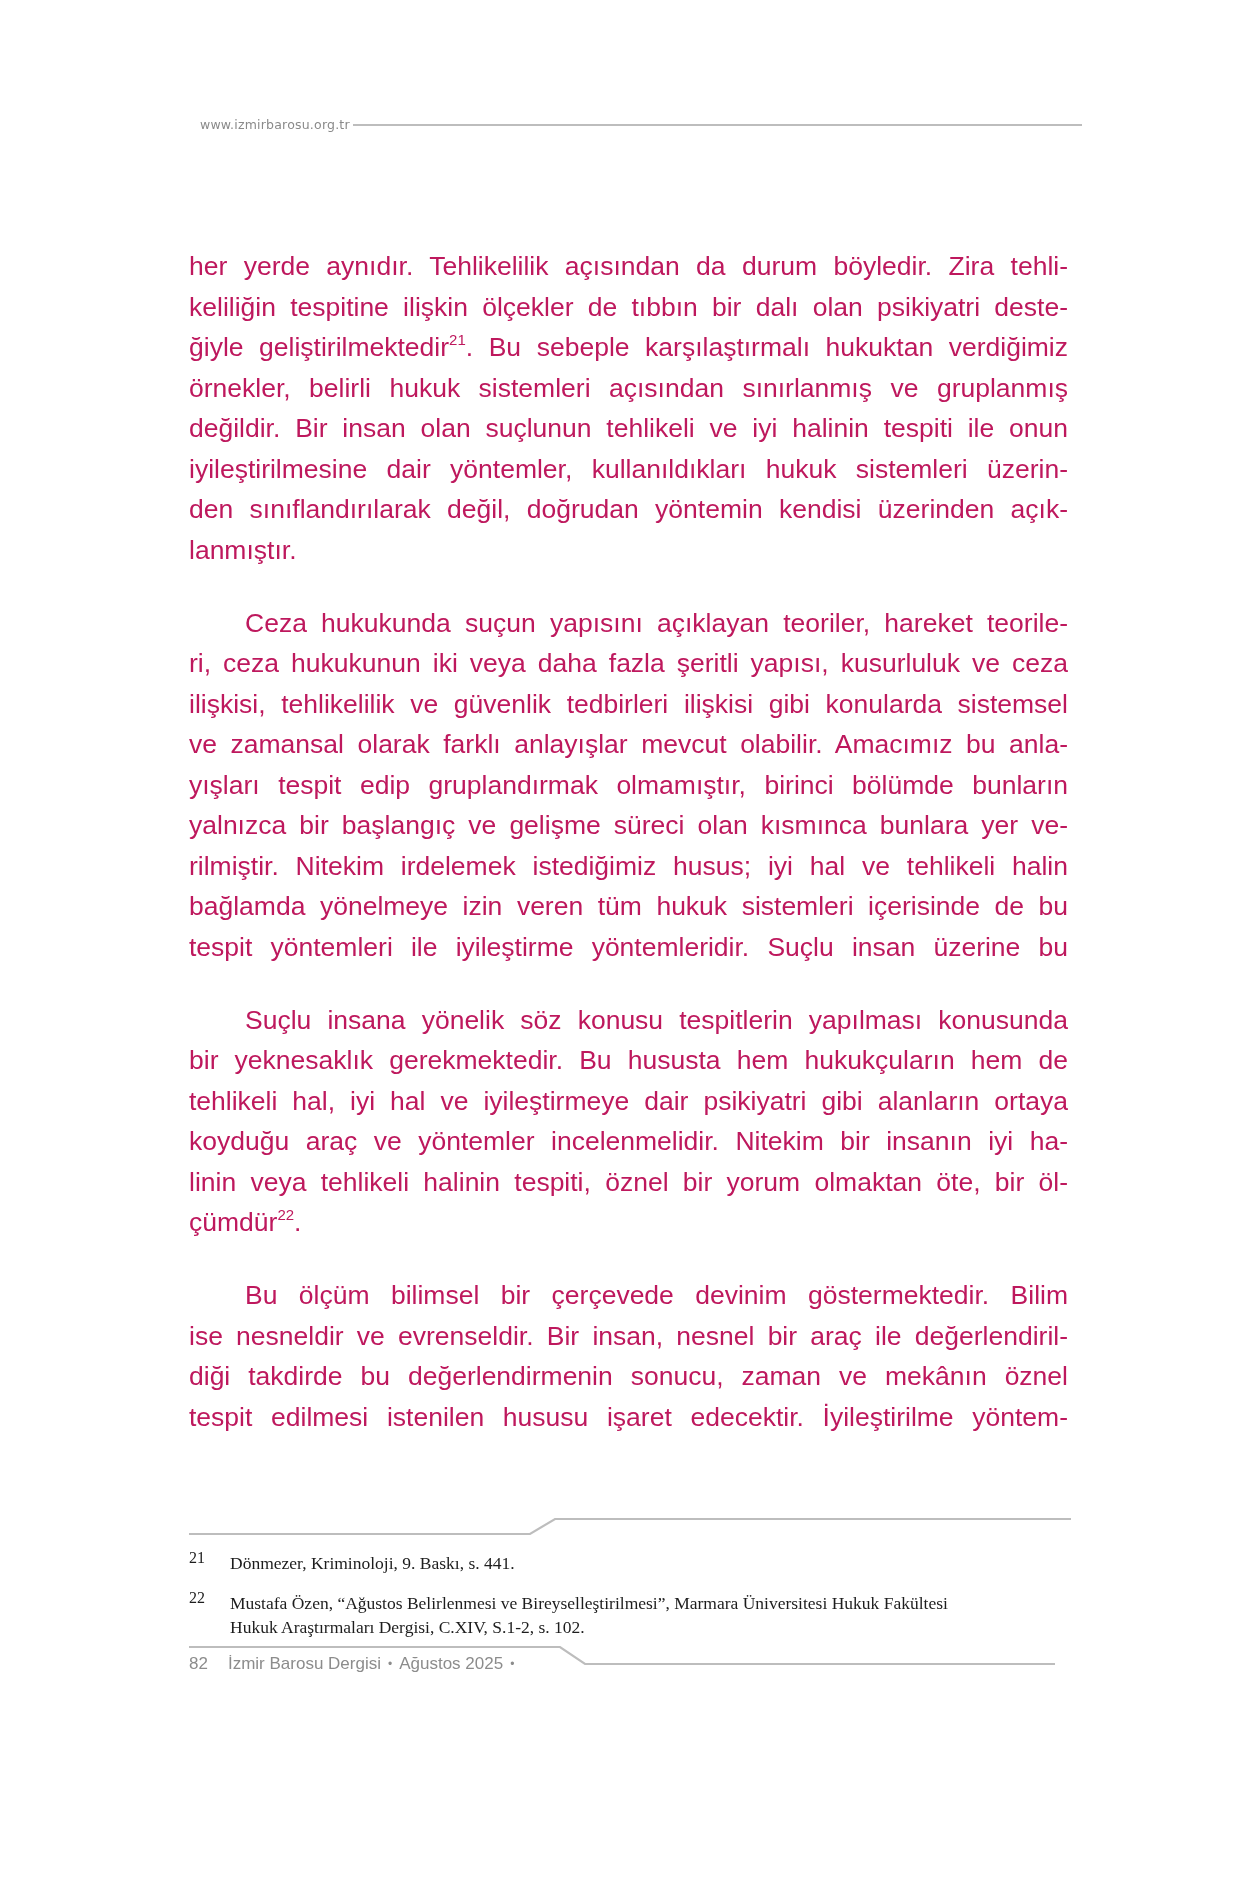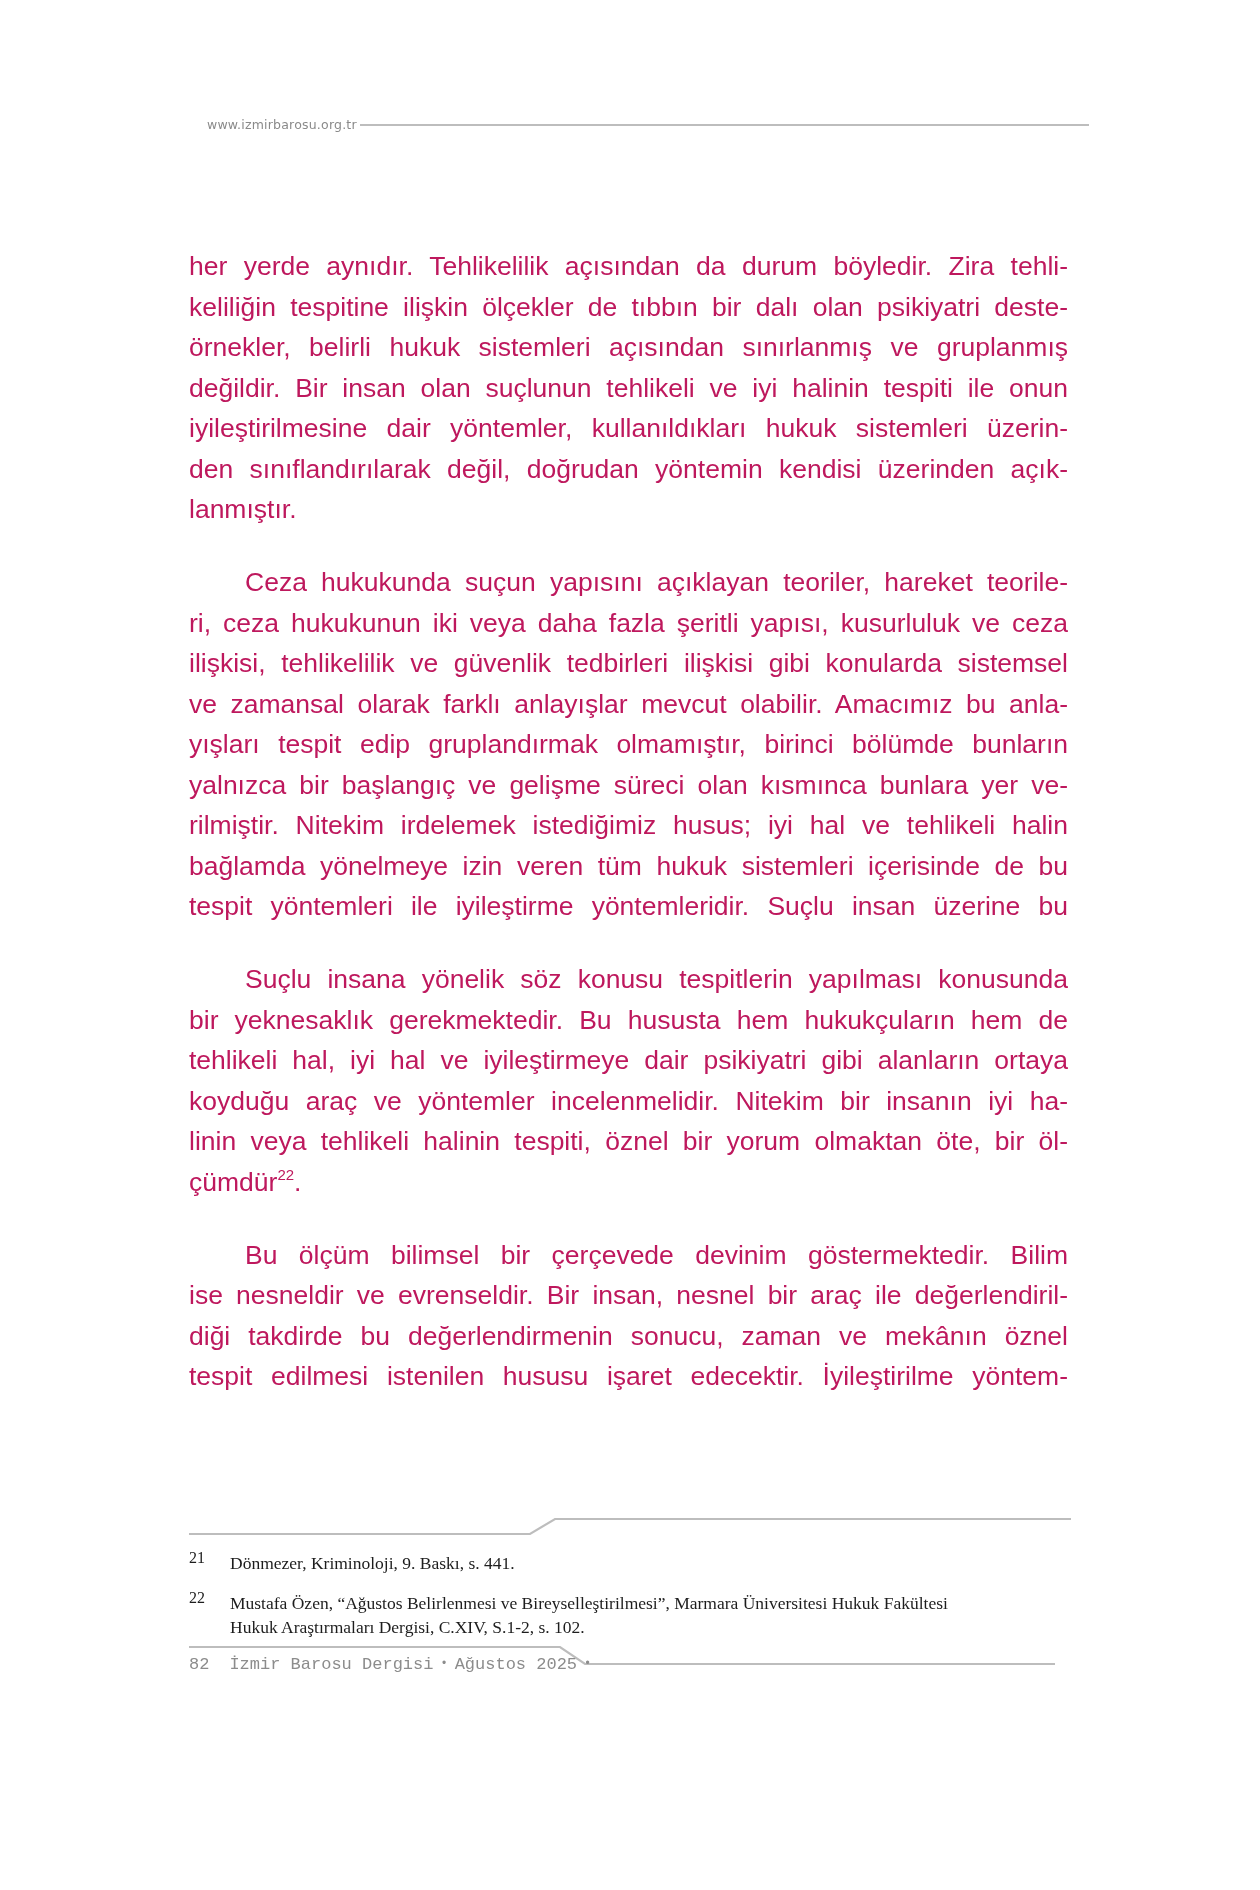--- a/index.html
+++ b/index.html
@@ -1,20 +1,20 @@
 <!DOCTYPE html>
 <html><head>
 <meta charset="utf-8">
 <style>
   html, body { margin: 0; padding: 0; background: #ffffff; }
   body { width: 1260px; height: 1890px; position: relative; overflow: hidden; }
   .page { position: absolute; left: 0; top: 0; width: 1260px; height: 1890px; background: #fff; }
 
   
-  .header { position: absolute; left: 207px; top: 112px; width: 882px; height: 24px; display: flex; align-items: center; text-align: right; }
+  .header { position: absolute; left: 200px; top: 112px; width: 882px; height: 24px; display: flex; align-items: center; text-align: right; }
   .header-url { font-family: "DejaVu Sans", sans-serif; font-size: 12.5px; color: #8a8a8a; letter-spacing: 0.2px; white-space: nowrap; }
   .header-rule { flex: 1; height: 2px; background: #bdbdbd; margin-left: 3px; margin-top: 2px; }
 
   
   .body-text { position: absolute; left: 189px; top: 246px; width: 879px; font-family: Liberation Sans, sans-serif; font-size: 26.5px; line-height: 40.5px; color: #be185d; }
   .para { margin: 0 0 32.5px 0; text-align: justify; text-align-last: left; }
   .para .line { display: block; text-align: justify; text-align-last: justify; white-space: nowrap; }
   .para .line.last { text-align-last: left; }
   .para .line.indent { padding-left: 56px; }
   sup { font-size: 15px; line-height: 0; vertical-align: 11px; }
@@ -23,39 +23,40 @@
   .fn-sep { position: absolute; left: 189px; top: 1514px; width: 882px; height: 24px; }
 
   
   .footnotes { position: absolute; left: 189px; top: 1551px; width: 882px; font-family: "Liberation Serif", serif; font-size: 17.5px; color: #1d1d1d; }
   .fn { position: relative; line-height: 24px; margin-bottom: 16px; padding-left: 22px; }
   .fn-num { position: absolute; left: 0; top: -5px; font-size: 16px; }
   .fn .line { display: block; white-space: nowrap; margin-left: 19px; }
 
   
   .footer-sep { position: absolute; left: 189px; top: 1644px; width: 882px; height: 24px; }
-  .footer { position: absolute; left: 189px; top: 1650px; height: 28px; display: flex; align-items: center; font-family: Liberation Mono, monospace; font-size: 17px; color: #8c8c8c; white-space: nowrap; }
+  .footer { position: absolute; left: 189px; top: 1650px; height: 28px; display: flex; align-items: center; font-family: Liberation Sans, sans-serif; font-size: 17px; color: #8c8c8c; white-space: nowrap; }
   .footer-page { margin-right: 20px; }
   .footer-dot { margin: 0 7px; font-size: 12px; }
 </style>
 </head>
 <body>
 
 <div class="page">
 
   <div class="header">
     <span class="header-url">www.izmirbarosu.org.tr</span>
     <span class="header-rule"></span>
   </div>
 
   <div class="body-text">
 
     <p class="para">
       <span class="line">her yerde aynıdır. Tehlikelilik açısından da durum böyledir. Zira tehli-</span>
       <span class="line">keliliğin tespitine ilişkin ölçekler de tıbbın bir dalı olan psikiyatri deste-</span>
+      <span class="line"><span>ğiyle geliştirilmektedir</span><sup>21</sup><span>. Bu sebeple karşılaştırmalı hukuktan verdiğimiz</span></span>
       <span class="line">örnekler, belirli hukuk sistemleri açısından sınırlanmış ve gruplanmış</span>
       <span class="line">değildir. Bir insan olan suçlunun tehlikeli ve iyi halinin tespiti ile onun</span>
       <span class="line">iyileştirilmesine dair yöntemler, kullanıldıkları hukuk sistemleri üzerin-</span>
       <span class="line">den sınıflandırılarak değil, doğrudan yöntemin kendisi üzerinden açık-</span>
       <span class="line last">lanmıştır.</span>
     </p>
 
     <p class="para">
       <span class="line indent">Ceza hukukunda suçun yapısını açıklayan teoriler, hareket teorile-</span>
       <span class="line">ri, ceza hukukunun iki veya daha fazla şeritli yapısı, kusurluluk ve ceza</span>

